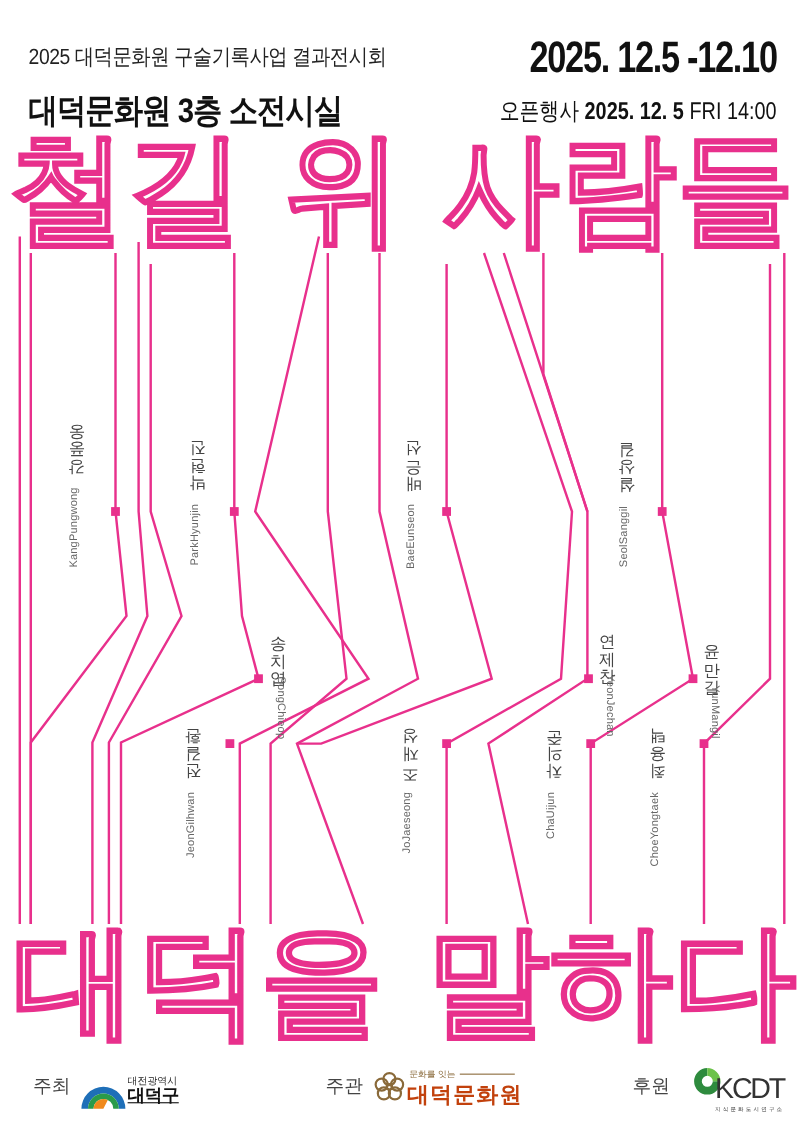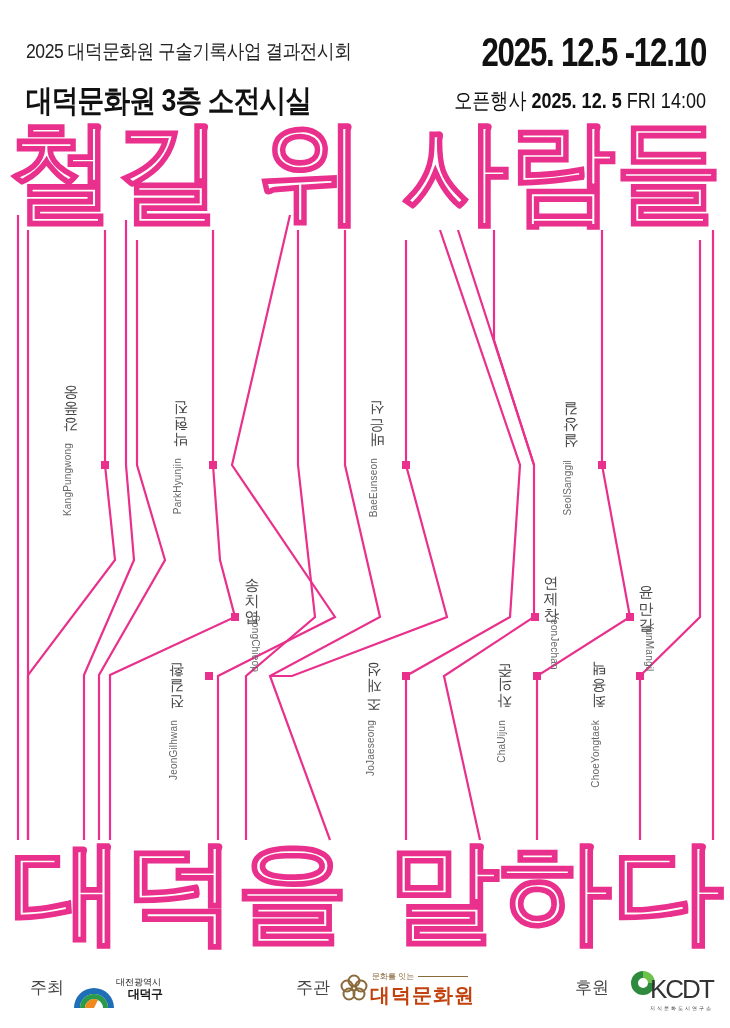--- a/index.html
+++ b/index.html
@@ -15,21 +15,21 @@
 
     .name-label { position: absolute; writing-mode: vertical-rl; transform: rotate(180deg); white-space: nowrap; display: flex; flex-direction: row; }
     .name-label.up { transform: none; }
     .name-ko { font-size: 15px; color: #444; letter-spacing: 1px; }
     .name-en { font-size: 10px; color: #666; letter-spacing: 0.2px; }
 
     .footer { position: absolute; left: 0; top: 958px; width: 730px; height: 60px; }
     .footer-role { position: absolute; top: 18px; font-size: 17px; color: #444; }
     .logo-block { position: absolute; top: 8px; }
     .daedeok-gu-small { position: absolute; left: 116px; top: 18px; font-size: 9px; font-weight: 400; color: #222; }
-    .daedeok-gu-big { position: absolute; left: 128px; top: 28px; font-size: 12px; font-weight: 700; color: #111; letter-spacing: -0.5px; }
+    .daedeok-gu-big { position: absolute; left: 116px; top: 28px; font-size: 16px; font-weight: 700; color: #111; letter-spacing: -0.5px; text-decoration: underline; }
     .culture-small { position: absolute; left: 372px; top: 13px; font-size: 8px; color: #8a6a3a; }
     .culture-line { position: absolute; left: 418px; top: 18px; width: 50px; height: 1px; background: #8a6a3a; }
     .culture-big { position: absolute; left: 370px; top: 24px; font-size: 20px; font-weight: 700; color: #c2410c; letter-spacing: 1px; }
     .kcdt-text { position: absolute; left: 650px; top: 16px; font-size: 26px; font-weight: 400; color: #333; letter-spacing: -2px; }
     .kcdt-sub { position: absolute; left: 650px; top: 47px; font-size: 5px; color: #333; letter-spacing: 2px; }
   </style>
 </head>
 <body>
 
 <div class="header-line1">2025 대덕문화원 구술기록사업 결과전시회</div>

